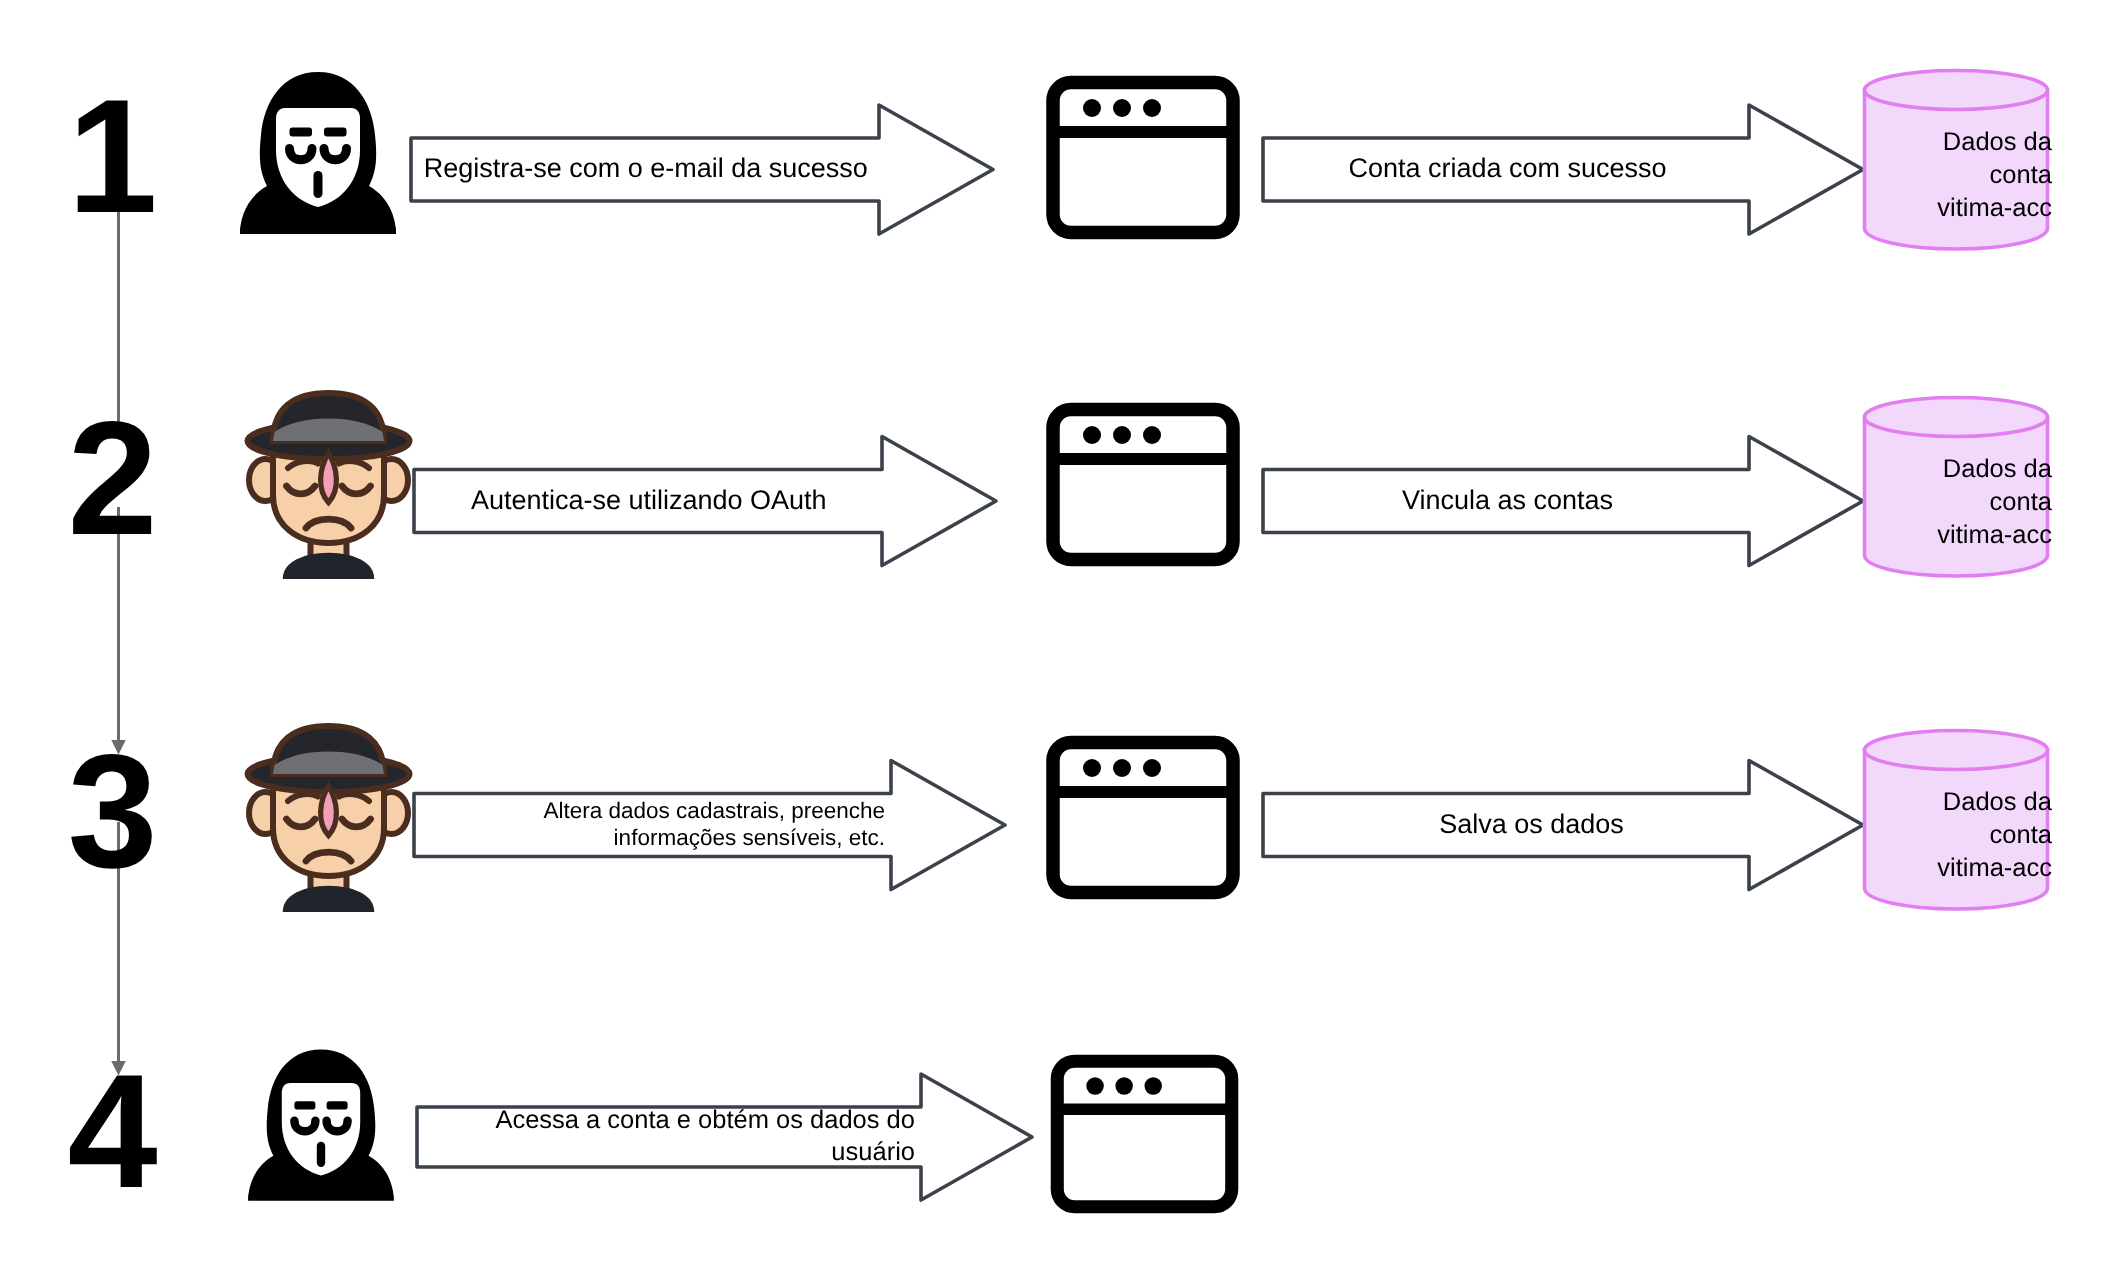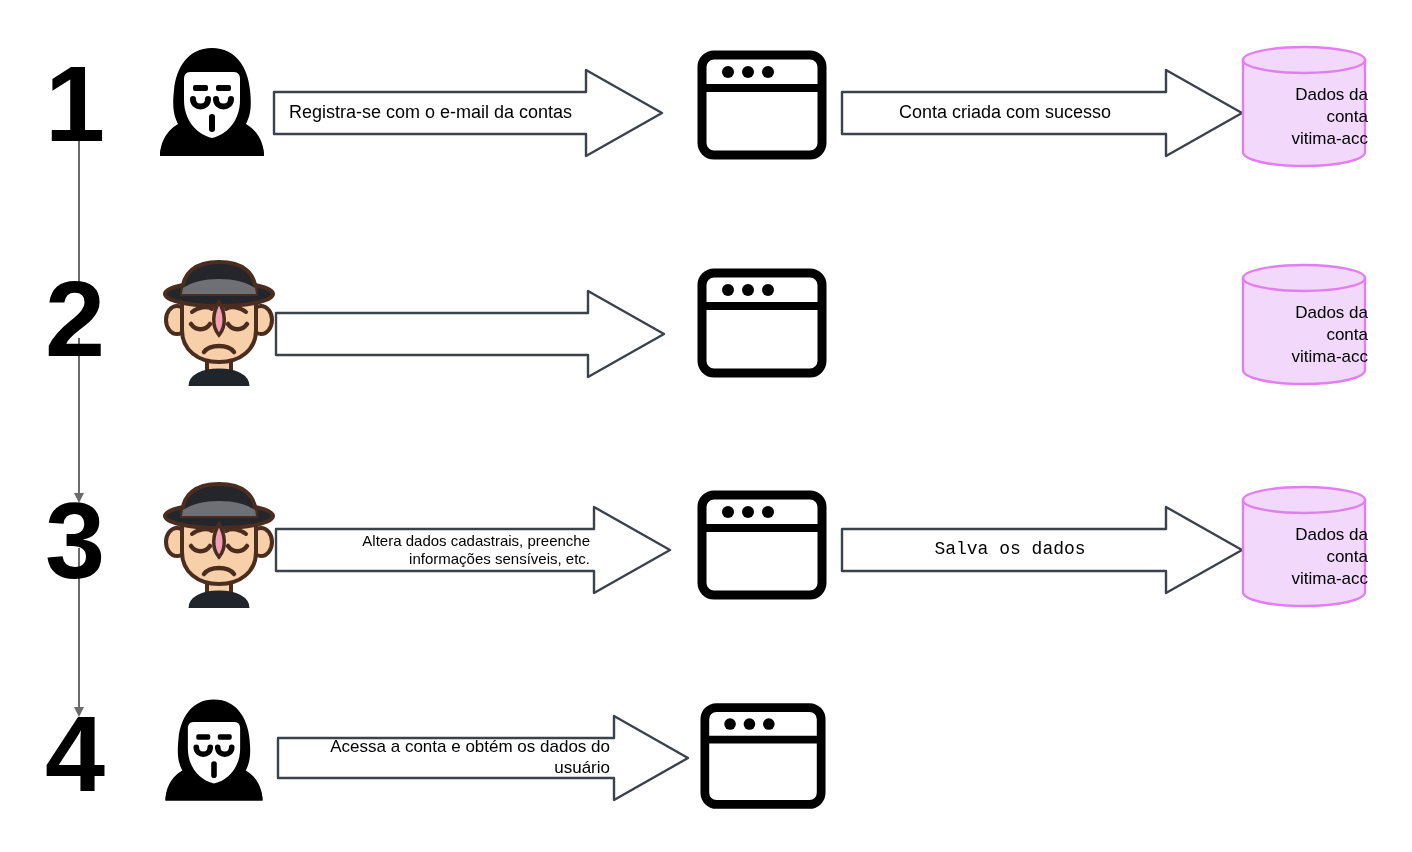--- a/index.html
+++ b/index.html
@@ -133,21 +133,21 @@
     <path d="M41 57 C41 67 56 67 56 57" fill="none" stroke="#000000" stroke-width="6" stroke-linecap="round"></path>
     <path d="M64 57 C64 67 79 67 79 57" fill="none" stroke="#000000" stroke-width="6" stroke-linecap="round"></path>
 
     <rect x="57" y="72" width="6" height="18" rx="3" fill="#000000"></rect>
   </svg>
 
   <div class="arrow" style="left:268px; top:66px; width:400px; height:94px;">
     <svg width="400" height="94" viewBox="0 0 400 94">
       <path d="M6 26 L318 26 L318 4 L394 47 L318 90 L318 68 L6 68 Z" fill="#ffffff" stroke="#3b424c" stroke-width="2.4" stroke-linejoin="round" stroke-linecap="round" transform="translate(0,0)"></path>
     </svg>
-    <div class="arrow-label sz-lg" style="left:10px; width:305px;">Registra-se com o e-mail da contas</div>
+    <div class="arrow-label sz-lg" style="left:10px; width:305px;">Registra-se com o e-mail da sucesso</div>
   </div>
 
   <svg class="browser" style="left:697px; top:50px; width:130px; height:110px;" viewBox="0 0 130 110">
     <rect x="5" y="5" width="120" height="100" rx="12" ry="12" fill="#ffffff" stroke="#000000" stroke-width="9"></rect>
     <line x1="9" y1="38" x2="121" y2="38" stroke="#000000" stroke-width="8"></line>
     <circle cx="31" cy="22" r="6" fill="#000000"></circle>
     <circle cx="51" cy="22" r="6" fill="#000000"></circle>
     <circle cx="71" cy="22" r="6" fill="#000000"></circle>
   </svg>
 
@@ -195,30 +195,37 @@
 
     <path d="M59 44 C65 54 67 68 59 77 C51 68 53 54 59 44 Z" fill="#f2a0b8" stroke="#4a2d1f" stroke-width="3.5"></path>
 
     <path d="M44 94 C50 86 68 86 74 94" fill="none" stroke="#4a2d1f" stroke-width="4.5" stroke-linecap="round"></path>
   </svg>
 
   <div class="arrow" style="left:270px; top:287px; width:400px; height:94px;">
     <svg width="400" height="94" viewBox="0 0 400 94">
       <path d="M6 26 L318 26 L318 4 L394 47 L318 90 L318 68 L6 68 Z" fill="#ffffff" stroke="#3b424c" stroke-width="2.4" stroke-linejoin="round" stroke-linecap="round"></path>
     </svg>
+    <div class="arrow-label sz-lg" style="left:10px; width:305px;">Autentica-se utilizando OAuth</div>
   </div>
 
   <svg class="browser" style="left:697px; top:268px; width:130px; height:110px;" viewBox="0 0 130 110">
     <rect x="5" y="5" width="120" height="100" rx="12" ry="12" fill="#ffffff" stroke="#000000" stroke-width="9"></rect>
     <line x1="9" y1="38" x2="121" y2="38" stroke="#000000" stroke-width="8"></line>
     <circle cx="31" cy="22" r="6" fill="#000000"></circle>
     <circle cx="51" cy="22" r="6" fill="#000000"></circle>
     <circle cx="71" cy="22" r="6" fill="#000000"></circle>
   </svg>
 
+  <div class="arrow" style="left:838px; top:287px; width:410px; height:94px;">
+    <svg width="410" height="94" viewBox="0 0 410 94">
+      <path d="M4 26 L328 26 L328 4 L404 47 L328 90 L328 68 L4 68 Z" fill="#ffffff" stroke="#3b424c" stroke-width="2.4" stroke-linejoin="round" stroke-linecap="round"></path>
+    </svg>
+    <div class="arrow-label sz-lg" style="left:8px; width:318px;">Vincula as contas</div>
+  </div>
 
   <div class="database" style="left:1240px; top:262px; width:128px; height:124px;">
     <svg width="128" height="124" viewBox="0 0 128 124">
       <path d="M3 16 L3 108 C3 116 30 122 64 122 C98 122 125 116 125 108 L125 16 Z" fill="#f2d9fb" stroke="#e17ff0" stroke-width="2.4"></path>
       <ellipse cx="64" cy="16" rx="61" ry="13" fill="#f2d9fb" stroke="#e17ff0" stroke-width="2.4"></ellipse>
     </svg>
     <div class="db-label" style="top:40px;">
       <div>Dados da</div>
       <div>conta</div>
       <div>vitima-acc</div>
@@ -255,21 +262,21 @@
     <line x1="9" y1="38" x2="121" y2="38" stroke="#000000" stroke-width="8"></line>
     <circle cx="31" cy="22" r="6" fill="#000000"></circle>
     <circle cx="51" cy="22" r="6" fill="#000000"></circle>
     <circle cx="71" cy="22" r="6" fill="#000000"></circle>
   </svg>
 
   <div class="arrow" style="left:838px; top:503px; width:410px; height:94px;">
     <svg width="410" height="94" viewBox="0 0 410 94">
       <path d="M4 26 L328 26 L328 4 L404 47 L328 90 L328 68 L4 68 Z" fill="#ffffff" stroke="#3b424c" stroke-width="2.4" stroke-linejoin="round" stroke-linecap="round"></path>
     </svg>
-    <div class="arrow-label sz-lg" style="left:13px; width:318px;font-family:Liberation Mono, monospace;">Salva os dados</div>
+    <div class="arrow-label sz-lg" style="left:24px; width:318px;">Salva os dados</div>
   </div>
 
   <div class="database" style="left:1240px; top:484px; width:128px; height:124px;">
     <svg width="128" height="124" viewBox="0 0 128 124">
       <path d="M3 16 L3 108 C3 116 30 122 64 122 C98 122 125 116 125 108 L125 16 Z" fill="#f2d9fb" stroke="#e17ff0" stroke-width="2.4"></path>
       <ellipse cx="64" cy="16" rx="61" ry="13" fill="#f2d9fb" stroke="#e17ff0" stroke-width="2.4"></ellipse>
     </svg>
     <div class="db-label" style="top:40px;">
       <div>Dados da</div>
       <div>conta</div>

